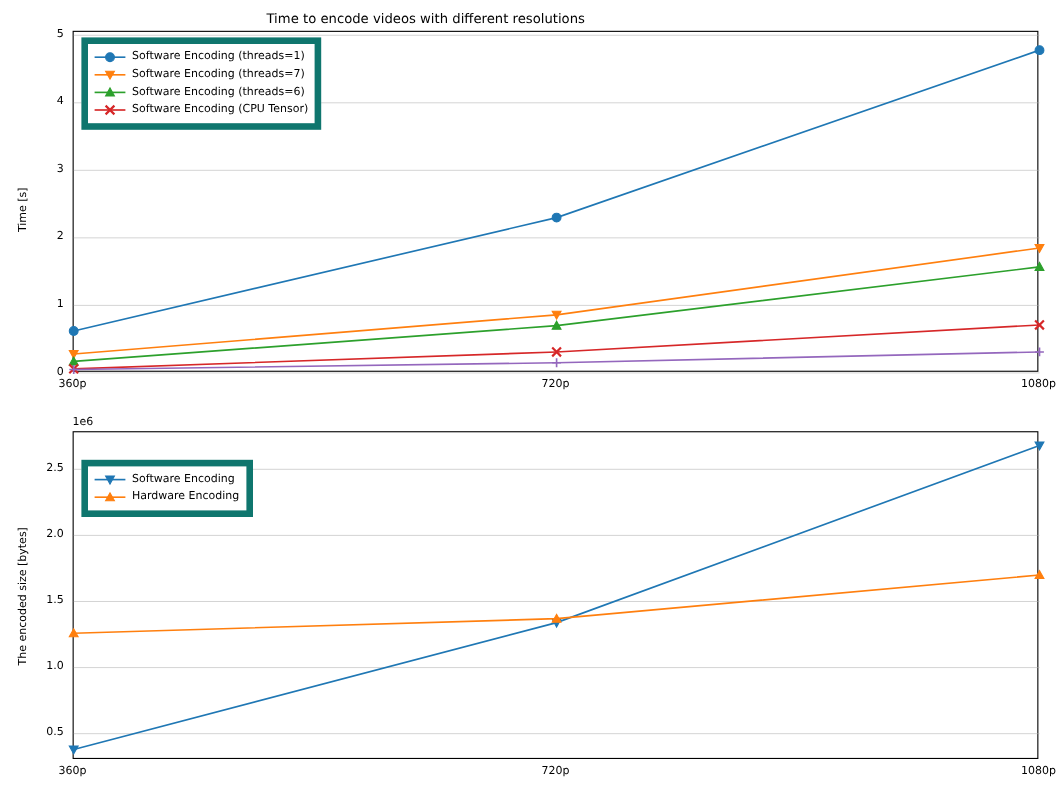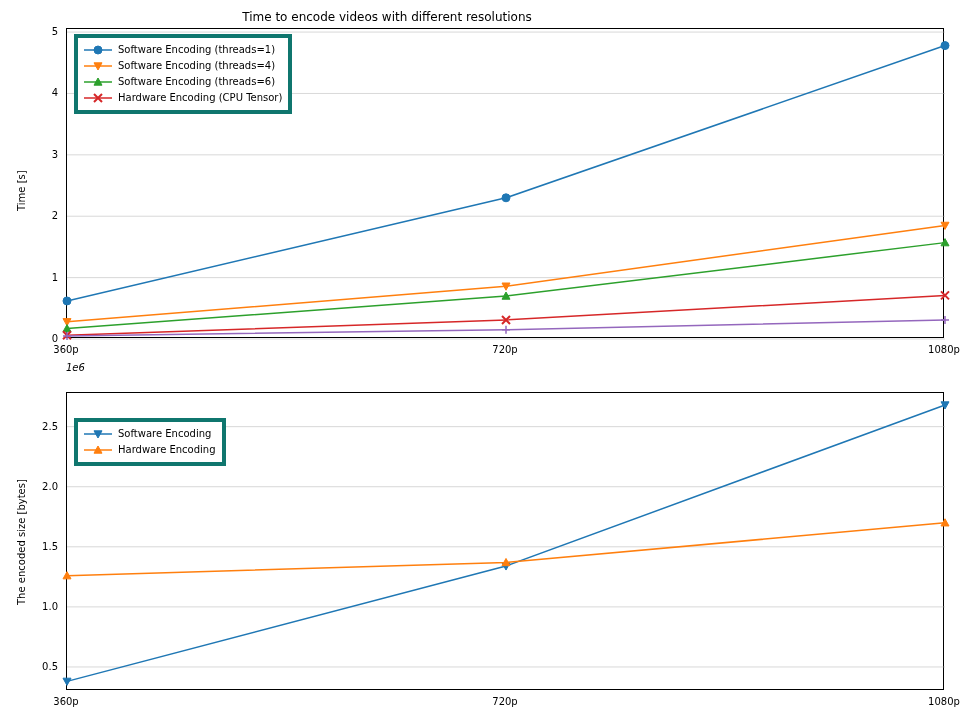--- a/index.html
+++ b/index.html
@@ -34,21 +34,21 @@
   .tick-label {
     position: absolute;
     font-size: 10px;
     white-space: nowrap;
   }
   .tick-x { transform: translateX(-50%); }
   .tick-y { transform: translateY(-50%); text-align: right; }
   .legend {
     position: absolute;
     background: #fff;
-    border: 4px solid #0f766e;
+    border: 6px solid #0f766e;
     padding: 4px 6px;
     font-size: 10px;
     line-height: 1.6;
   }
   .legend-row {
     display: flex;
     align-items: center;
     gap: 6px;
     cursor: pointer;
   }
@@ -133,21 +133,21 @@
         <g fill="#9467bd" stroke="#9467bd">
           <path d="M 435 300.7920792079208 L 443 300.7920792079208 M 439 296.7920792079208 L 439 304.7920792079208" fill="none" stroke-width="1.5"></path>
         </g>
         <g fill="#9467bd" stroke="#9467bd">
           <path d="M 874 290.970297029703 L 882 290.970297029703 M 878 286.970297029703 L 878 294.970297029703" fill="none" stroke-width="1.5"></path>
         </g>
       </svg>
   </div>
   <div class="axis-label-y" style="left:16px; top:211px;">Time [s]</div>
 
-  <div class="exp-note" style="left:66px; top:362px;font-style:italic;">1e6</div>
+  <div class="exp-note" style="left:66px; top:378px;">1e6</div>
   <div class="plot-area" id="plot2" style="left:66px; top:392px; width:878px; height:298px;">
     <div class="grid-v" style="left:0%;"></div>
     <div class="grid-v" style="left:50%;"></div>
     <div class="grid-v" style="left:100%;"></div>
     <svg id="svg2" width="878" height="298">
         <line x1="0" y1="273.9677419354839" x2="878" y2="273.9677419354839" stroke="#b0b0b0" stroke-width="0.5"></line>
         <line x1="0" y1="213.88709677419354" x2="878" y2="213.88709677419354" stroke="#b0b0b0" stroke-width="0.5"></line>
         <line x1="0" y1="153.80645161290323" x2="878" y2="153.80645161290323" stroke="#b0b0b0" stroke-width="0.5"></line>
         <line x1="0" y1="93.72580645161293" x2="878" y2="93.72580645161293" stroke="#b0b0b0" stroke-width="0.5"></line>
         <line x1="0" y1="33.64516129032256" x2="878" y2="33.64516129032256" stroke="#b0b0b0" stroke-width="0.5"></line>
@@ -189,21 +189,21 @@
       </div>
       <div class="legend-row">
         <div class="legend-swatch">
           <svg width="28" height="14">
             <line x1="0" y1="7" x2="28" y2="7" stroke="#ff7f0e" stroke-width="1.5"></line>
             <g fill="#ff7f0e" stroke="#ff7f0e">
               <path d="M 10 3.8 L 18 3.8 L 14 11 Z"></path>
             </g>
           </svg>
         </div>
-        <span>Software Encoding (threads=4)</span>
+        <span>Software Encoding (threads=7)</span>
       </div>
       <div class="legend-row">
         <div class="legend-swatch">
           <svg width="28" height="14">
             <line x1="0" y1="7" x2="28" y2="7" stroke="#2ca02c" stroke-width="1.5"></line>
             <g fill="#2ca02c" stroke="#2ca02c">
               <path d="M 10 10.2 L 18 10.2 L 14 3 Z"></path>
             </g>
           </svg>
         </div>
@@ -211,21 +211,21 @@
       </div>
       <div class="legend-row">
         <div class="legend-swatch">
           <svg width="28" height="14">
             <line x1="0" y1="7" x2="28" y2="7" stroke="#d62728" stroke-width="1.5"></line>
             <g fill="#d62728" stroke="#d62728">
               <path d="M 10 3 L 18 11 M 10 11 L 18 3" fill="none" stroke-width="2"></path>
             </g>
           </svg>
         </div>
-        <span>Hardware Encoding (CPU Tensor)</span>
+        <span>Software Encoding (CPU Tensor)</span>
       </div>
     </div>
   <div class="legend" id="legend2" style="left:74px; top:398px;margin-top:20px;">
       <div class="legend-row">
         <div class="legend-swatch">
           <svg width="28" height="14">
             <line x1="0" y1="7" x2="28" y2="7" stroke="#1f77b4" stroke-width="1.5"></line>
             <g fill="#1f77b4" stroke="#1f77b4">
               <path d="M 10 3.8 L 18 3.8 L 14 11 Z"></path>
             </g>

